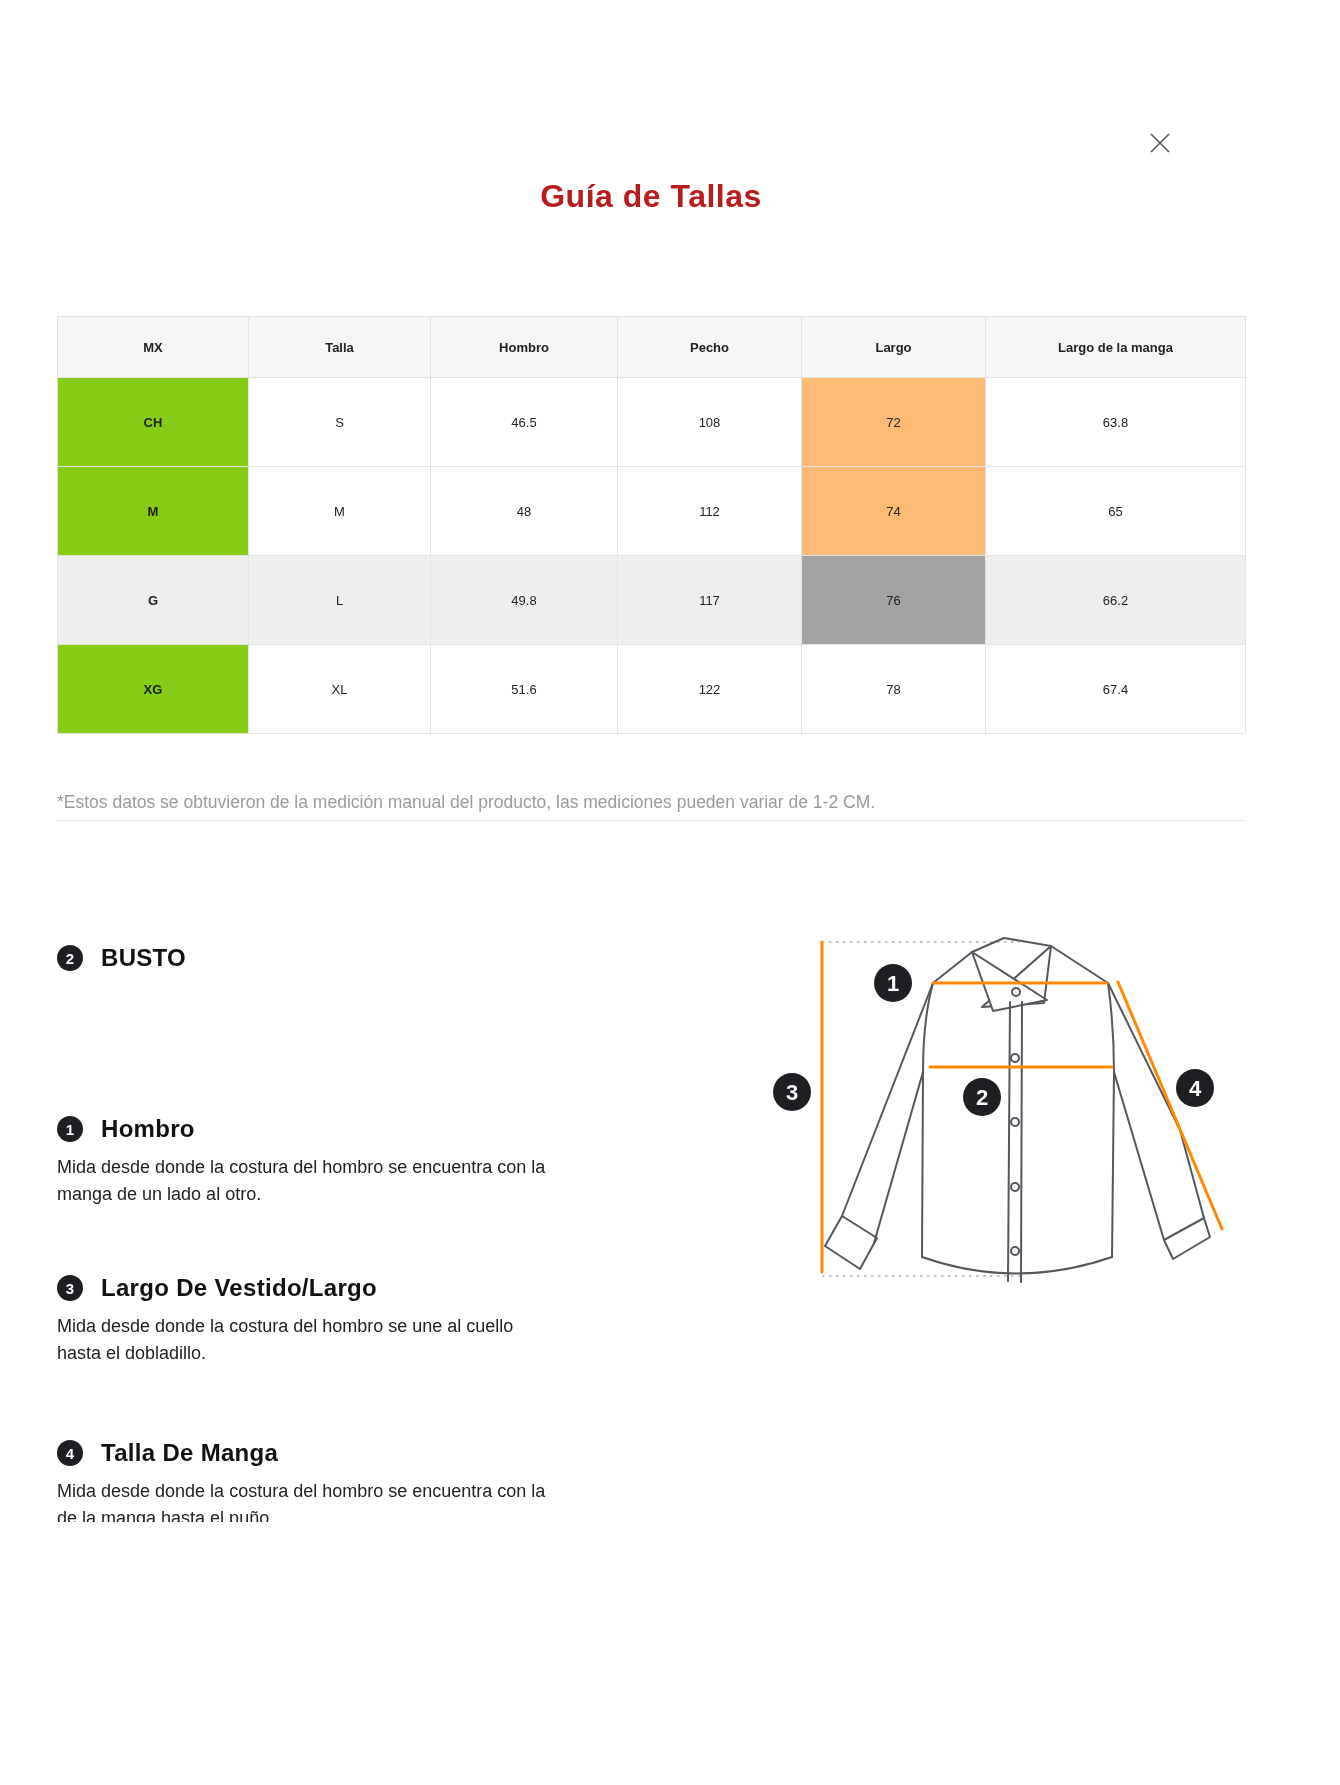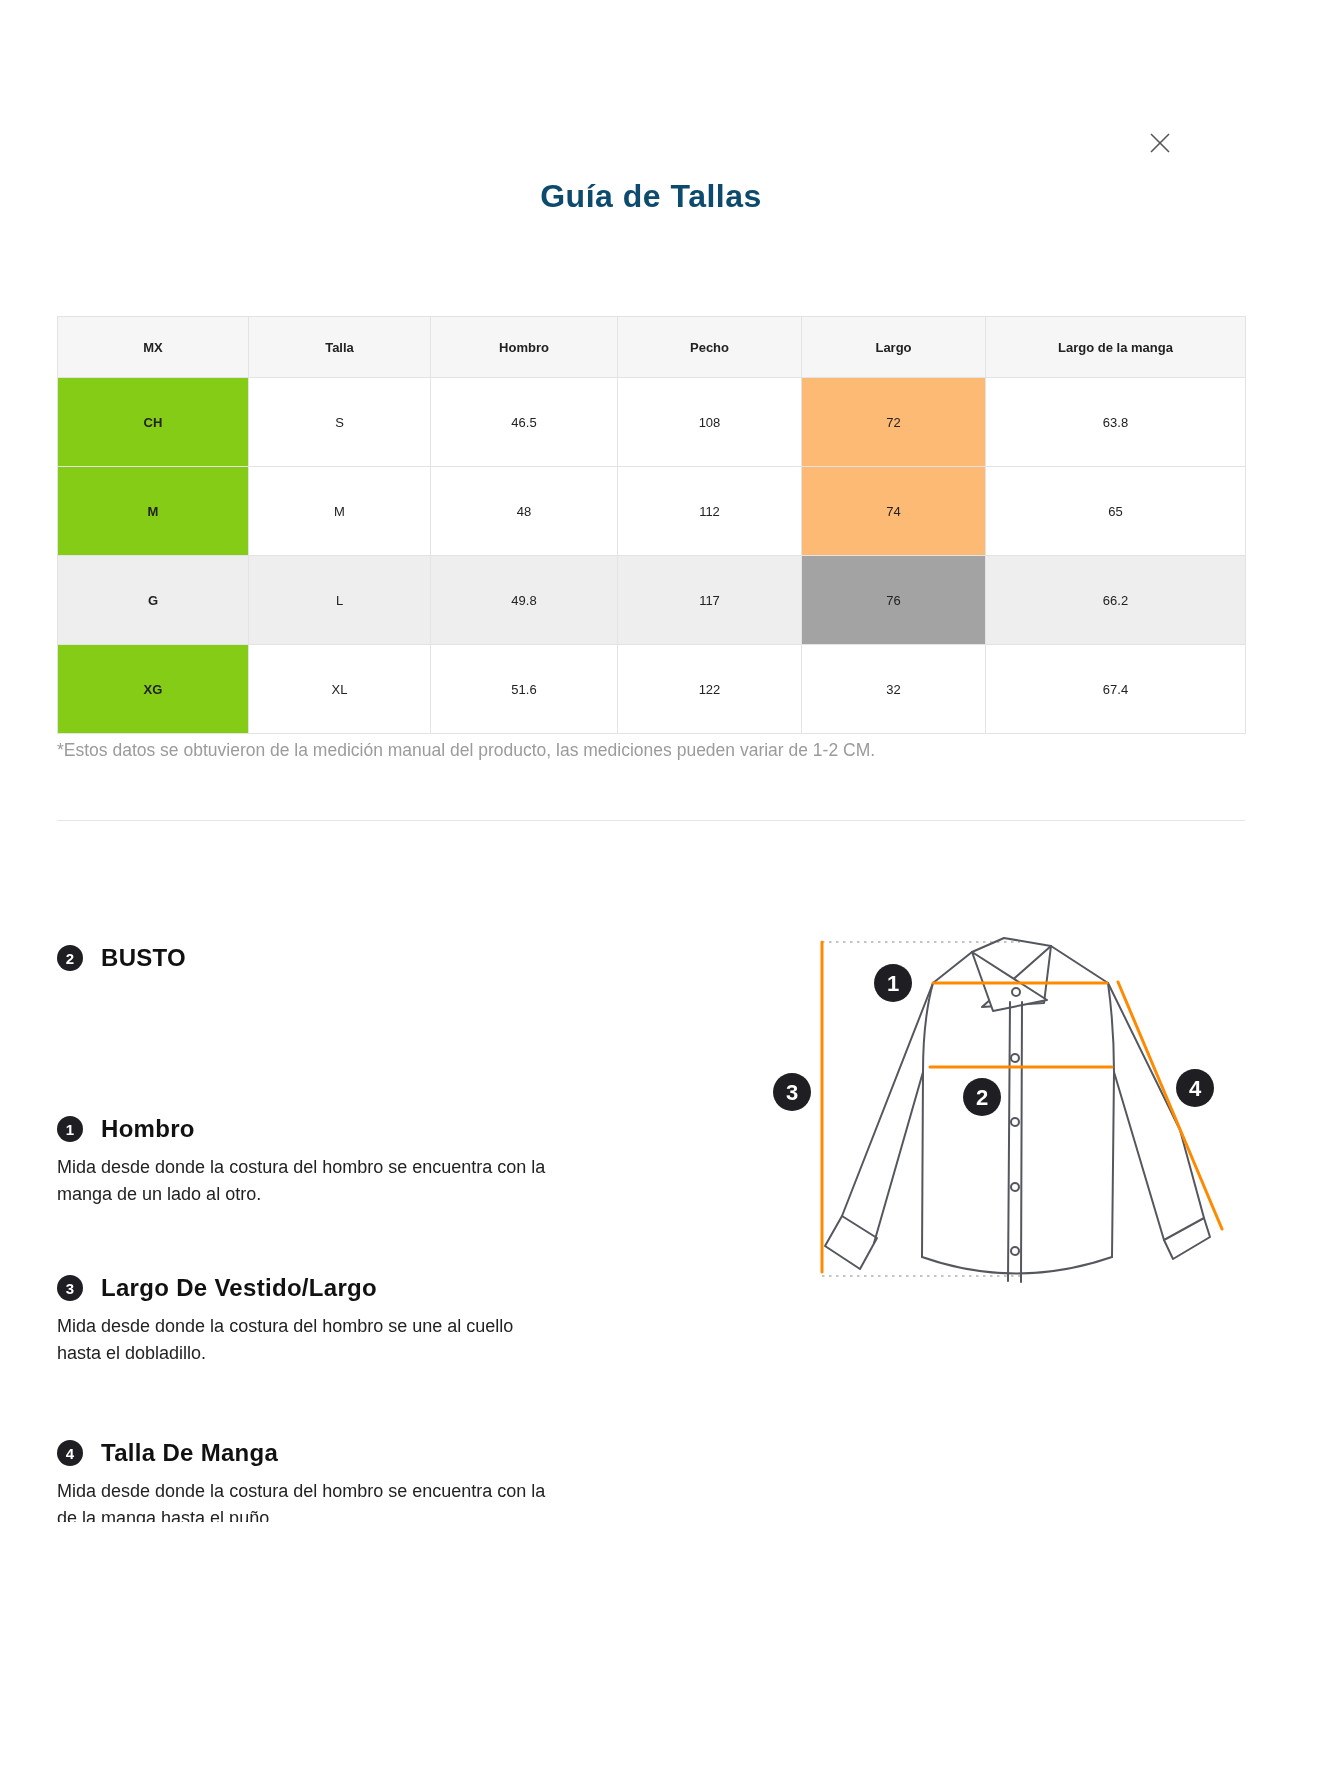--- a/index.html
+++ b/index.html
@@ -4,34 +4,34 @@
 <style>
   html,body{margin:0;padding:0;background:#fff;}
   .page{
     position:relative;width:1340px;height:1785px;background:#ffffff;overflow:hidden;
     font-family:"Liberation Sans","DejaVu Sans",sans-serif;color:#222;
   }
   
   .close-btn{position:absolute;left:1146px;top:129px;width:28px;height:28px;cursor:pointer;background:none;border:none;padding:0;}
   
   .modal-title{position:absolute;left:57px;top:178px;width:1188px;text-align:center;
-    font-size:32px;font-weight:bold;color:#0c4a6e;letter-spacing:.5px;}
+    font-size:32px;font-weight:bold;color:#b91c1c;letter-spacing:.5px;}
   
   .table-wrap{position:absolute;left:57px;top:316px;}
   table.size-table{border-collapse:collapse;table-layout:fixed;width:1188px;}
   .size-table th,.size-table td{border:1px solid #e3e3e3;text-align:center;vertical-align:middle;
     font-size:13px;color:#222;padding:0;}
   .size-table th{background:#f6f6f6;font-weight:bold;height:60px;}
   .size-table td{height:88px;background:#ffffff;}
   .size-table td.col-first{background:#84cc16;font-weight:bold;}
   .size-table td.hl{background:#fdba74;}
   .size-table tr.row-g td{background:#eeeeee;}
   .size-table tr.row-g td.hl{background:#a3a3a3;}
   
-  .note{position:absolute;left:57px;top:740px;width:1150px;font-size:17.5px;color:#9b9b9b;}
+  .note{position:absolute;left:57px;top:792px;width:1150px;font-size:17.5px;color:#9b9b9b;}
   .divider{position:absolute;left:57px;top:820px;width:1188px;height:1px;background:#e6e6e6;}
   
   .howto-header{position:absolute;left:57px;top:846px;width:1188px;height:40px;}
   .howto-title{font-size:26px;font-weight:normal;color:#222;margin:0;}
   .collapse-btn{position:absolute;left:1161px;top:18px;width:26px;height:18px;background:none;border:none;padding:0;cursor:pointer;}
   
   .sec{position:absolute;left:57px;width:500px;}
   .sec-head{display:flex;align-items:center;gap:10px;height:26px;margin:0 0 12px 0;}
   .badge{flex:0 0 auto;width:26px;height:26px;border-radius:50%;background:#1f1f23;color:#fff;
     display:inline-flex;align-items:center;justify-content:center;font-size:15px;font-weight:bold;}
@@ -98,21 +98,21 @@
           <td>49.8</td>
           <td>117</td>
           <td class="hl">76</td>
           <td>66.2</td>
         </tr>
         <tr>
           <td class="col-first">XG</td>
           <td>XL</td>
           <td>51.6</td>
           <td>122</td>
-          <td>32</td>
+          <td>78</td>
           <td>67.4</td>
         </tr>
       </tbody>
     </table>
   </div>
 
   <div class="note">*Estos datos se obtuvieron de la medición manual del producto, las mediciones pueden variar de 1-2 CM.</div>
 
   <div class="divider"></div>
 

